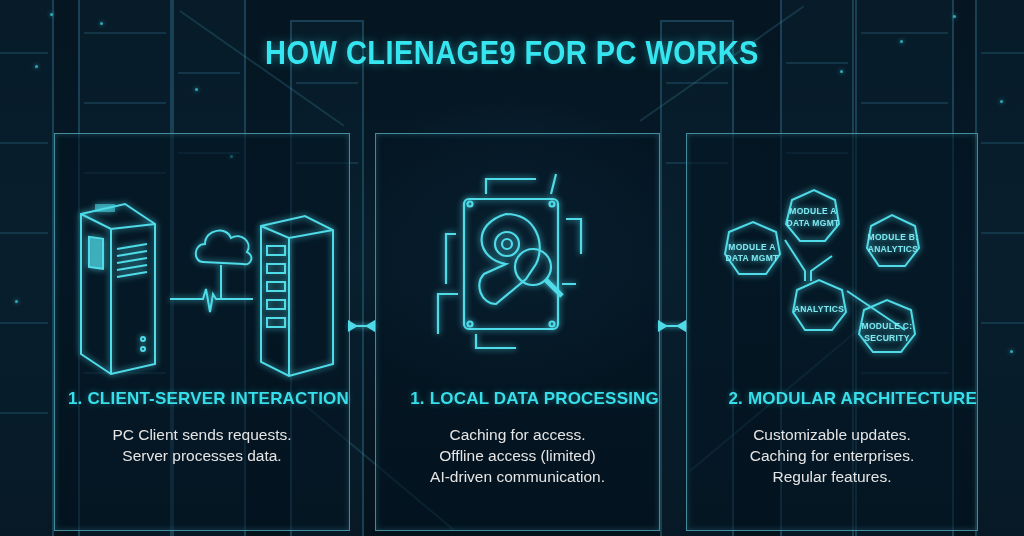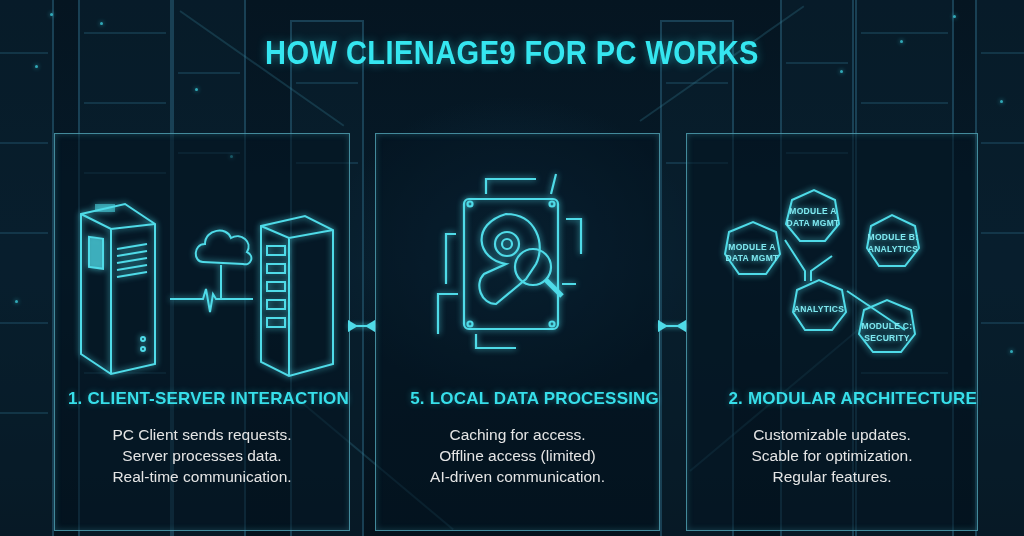--- a/index.html
+++ b/index.html
@@ -136,41 +136,40 @@
       <rect x="212" y="130" width="18" height="9"></rect>
       <rect x="212" y="148" width="18" height="9"></rect>
       <rect x="212" y="166" width="18" height="9"></rect>
       <rect x="212" y="184" width="18" height="9"></rect>
     </g>
   </svg>
   <div class="heading">1. CLIENT-SERVER INTERACTION</div>
   <div class="lines">
     <div>PC Client sends requests.</div>
     <div>Server processes data.</div>
-    <div>Real-time communication.</div>
   </div>
 </div>
 
 <div class="panel" id="p2">
   <svg class="illus glow" width="283" height="396">
     <g fill="none" stroke="#4fdbe8" stroke-width="2.2">
       <rect x="88" y="65" width="94" height="130" rx="5"></rect>
       <circle cx="94" cy="70" r="2.5"></circle>
         <circle cx="176" cy="70" r="2.5"></circle>
       <circle cx="94" cy="190" r="2.5"></circle>
         <circle cx="176" cy="190" r="2.5"></circle>
       <path d="M130 80 C160 80 170 110 160 130 L150 145 L120 170 C105 170 98 150 108 140 L130 130 C100 125 95 90 130 80 Z"></path>
       <circle cx="131" cy="110" r="12"></circle>
       <circle cx="131" cy="110" r="5"></circle>
       <circle cx="157" cy="133" r="18"></circle>
       <path d="M170 146 L186 162" stroke-width="5"></path>
       <path d="M80 100 L70 100 L70 150 M82 160 L62 160 L62 200 M190 85 L205 85 L205 120 M186 150 L200 150 M110 60 L110 45 L160 45 M175 60 L180 40 M100 200 L100 214 L140 214"></path>
     </g>
   </svg>
-  <div class="heading">5. LOCAL DATA PROCESSING</div>
+  <div class="heading">1. LOCAL DATA PROCESSING</div>
   <div class="lines">
     <div>Caching for access.</div>
     <div>Offline access (limited)</div>
     <div>AI-driven communication.</div>
   </div>
 </div>
 
 <div class="panel" id="p3">
   <svg class="illus glow" width="290" height="396">
     <g fill="none" stroke="#4fdbe8" stroke-width="2">
@@ -189,21 +188,21 @@
       <text x="206" y="106"><tspan>MODULE B:</tspan></text>
       <text x="206" y="118"><tspan>ANALYTICS</tspan></text>
       <text x="132" y="178"><tspan>ANALYTICS</tspan></text>
       <text x="200" y="195"><tspan>MODULE C:</tspan></text>
       <text x="200" y="207"><tspan>SECURITY</tspan></text>
     </g>
   </svg>
   <div class="heading">2. MODULAR ARCHITECTURE</div>
   <div class="lines">
     <div>Customizable updates.</div>
-    <div>Scable for optimization.</div>
+    <div>Caching for enterprises.</div>
     <div>Regular features.</div>
   </div>
 </div>
 
 <div class="connector" style="left:348px;width:27px;"></div>
 <div class="dot r" style="left:348px;"></div>
 <div class="dot l" style="left:365px;"></div>
 <div class="connector" style="left:658px;width:28px;"></div>
 <div class="dot r" style="left:658px;"></div>
 <div class="dot l" style="left:676px;"></div>

